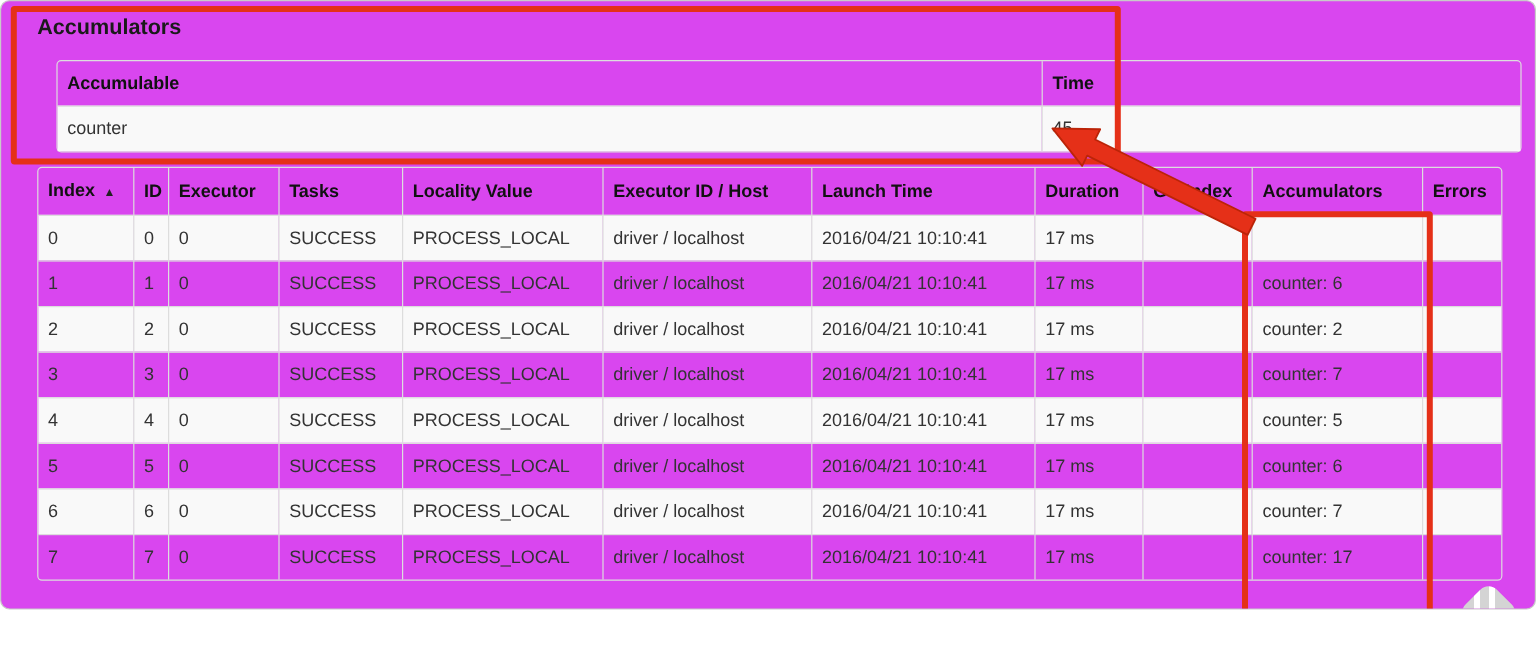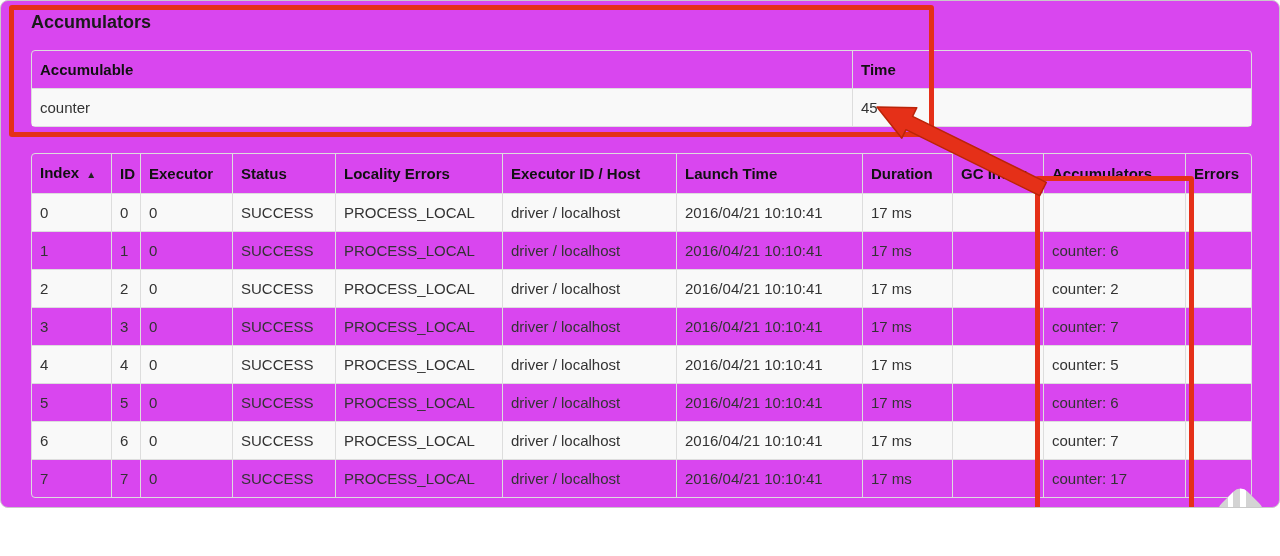--- a/index.html
+++ b/index.html
@@ -20,26 +20,26 @@
   }
   th, td {
     padding:8px 8px; line-height:21px; text-align:left;
     border-left:1px solid #ddd; overflow:hidden; white-space:nowrap;
   }
   th { font-weight:bold; color:#111; }
   th:first-child, td:first-child { border-left:none; }
   tbody td { border-top:1px solid #ddd; }
   tbody tr:nth-child(odd) { background:#f9f9f9; }
   
-  .acc-table { margin-top:17px; }
+  .acc-table { margin-top:17px;margin-left:16px; }
   .acc-table th:nth-child(1) { width:820px; }
   .acc-table th:nth-child(2) { width:auto; }
   
   .tasks-heading { margin-top:29px; }
-  .tasks-table { margin-top:26px; }
+  .tasks-table { margin-top:12px; }
   .tasks-table th:nth-child(1){width:79px}
   .tasks-table th:nth-child(2){width:29px}
   .tasks-table th:nth-child(3){width:92px}
   .tasks-table th:nth-child(4){width:103px}
   .tasks-table th:nth-child(5){width:167px}
   .tasks-table th:nth-child(6){width:174px}
   .tasks-table th:nth-child(7){width:186px}
   .tasks-table th:nth-child(8){width:90px}
   .tasks-table th:nth-child(9){width:91px}
   .tasks-table th:nth-child(10){width:142px}
@@ -84,22 +84,22 @@
       </tbody>
     </table>
 
 
     <table class="tasks-table">
       <thead>
         <tr>
             <th><span>Index</span><span class="sort-icon">▲</span></th>
             <th><span>ID</span></th>
             <th><span>Executor</span></th>
-            <th><span>Status</span></th>
-            <th><span>Locality Errors</span></th>
+            <th><span>Tasks</span></th>
+            <th><span>Locality Value</span></th>
             <th><span>Executor ID / Host</span></th>
             <th><span>Launch Time</span></th>
             <th><span>Duration</span></th>
             <th><span>GC Index</span></th>
             <th><span>Accumulators</span></th>
             <th><span>Errors</span></th>
           </tr>
       </thead>
       <tbody>
           <tr>

